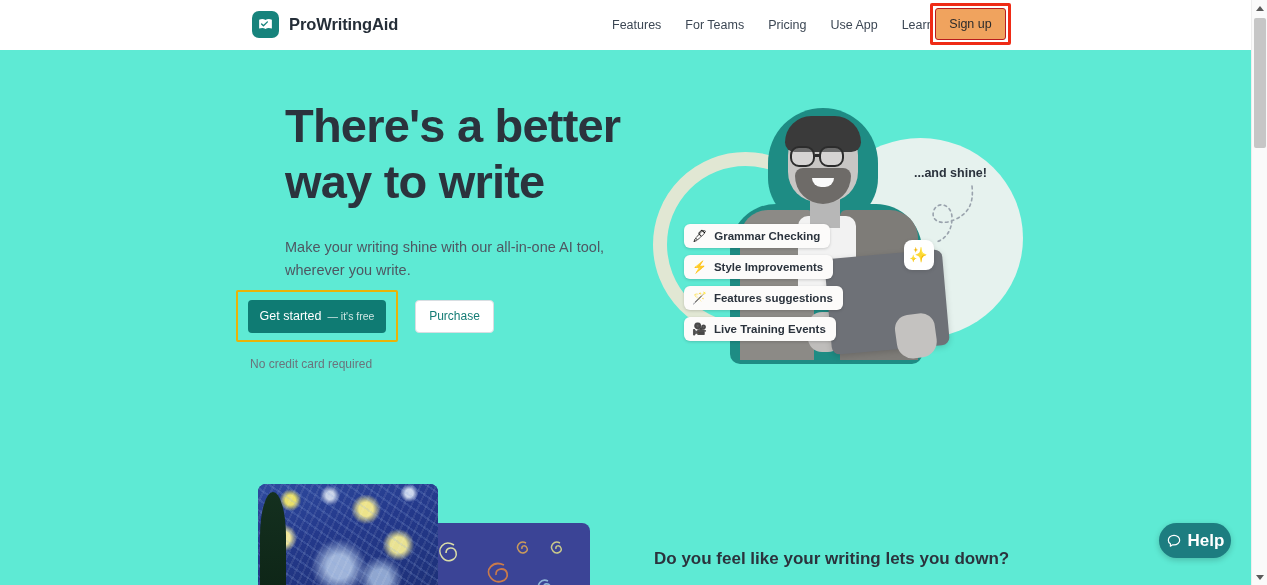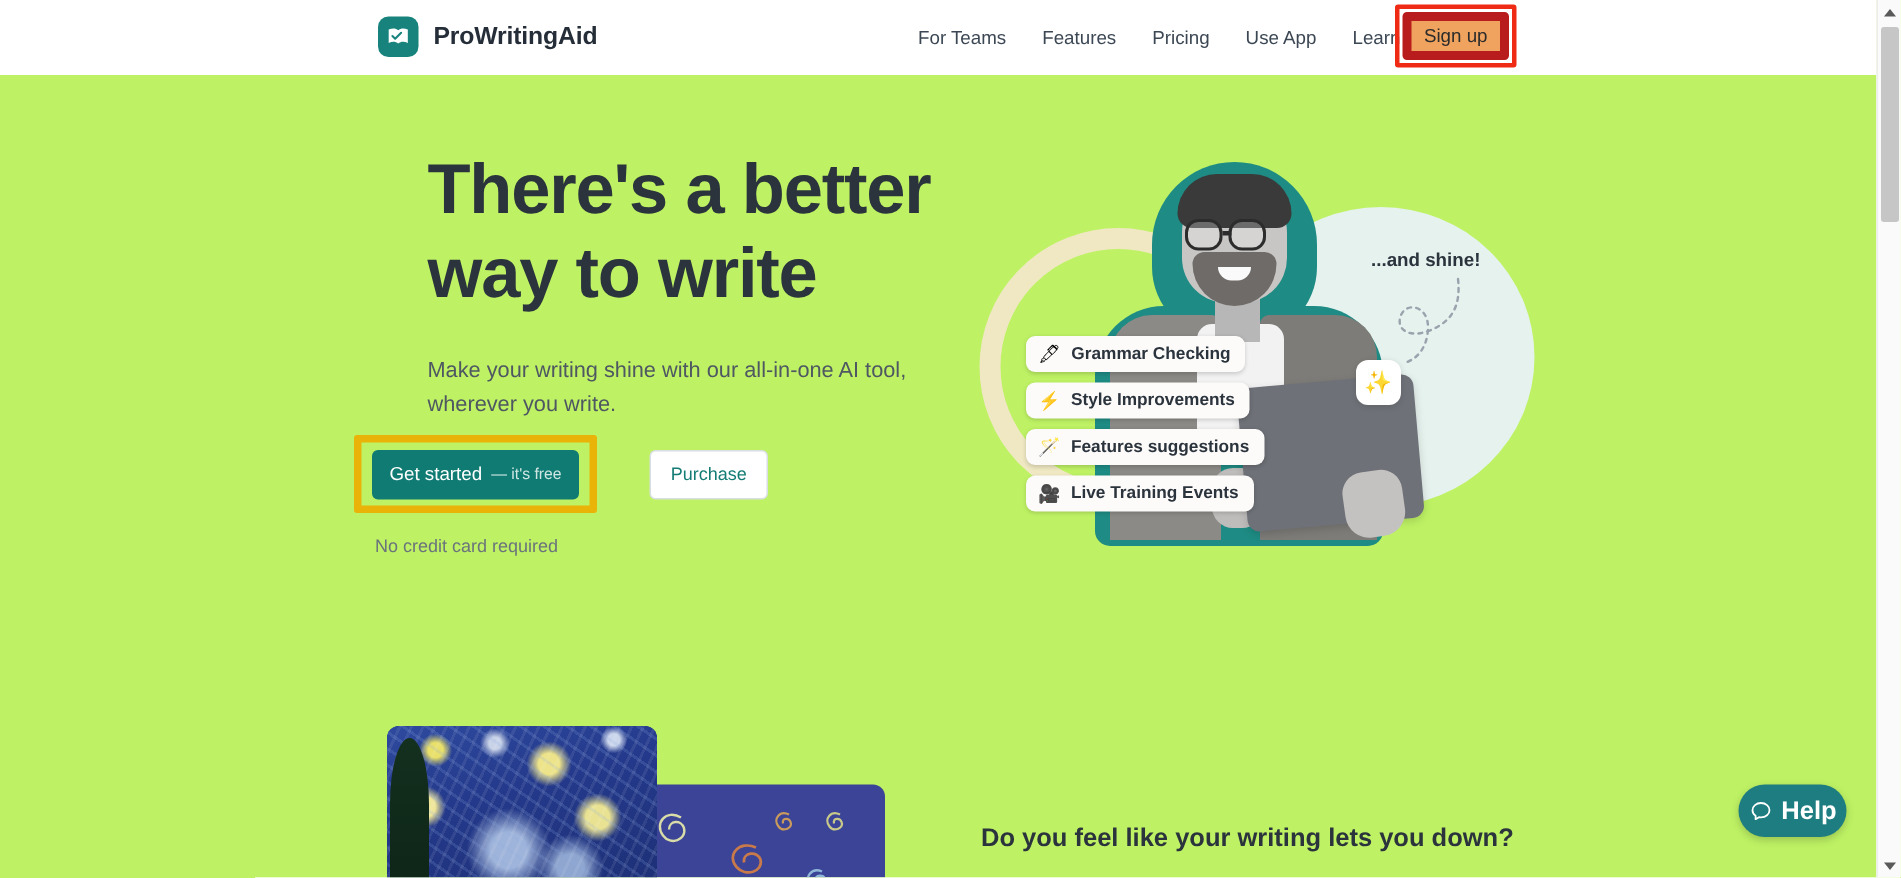--- a/index.html
+++ b/index.html
@@ -17,21 +17,21 @@
     background: #ffffff;
     overflow: hidden;
   }
 
   
   #viewport {
     position: absolute;
     left: 0; top: 0;
     width: 1251px;
     height: 585px;
-    background: #bef264;
+    background: #5eead4;
     overflow: hidden;
   }
 
   
   #header {
     position: absolute;
     left: 0; top: 0;
     width: 1251px;
     height: 50px;
     background: #ffffff;
@@ -85,21 +85,21 @@
     width: 81px; height: 42px;
     border: 3px solid #EF2B16;
     border-radius: 2px;
     pointer-events: none;
   }
   #signup-button {
     position: absolute;
     left: 5px; top: 5px;
     width: 71px; height: 32px;
     background: #F0A35E;
-    border: 6px solid #b91c1c;
+    border: 1px solid #b91c1c;
     border-radius: 3px;
     color: #2B2B2B;
     font-size: 12.5px;
     display: flex; align-items: center; justify-content: center;
     cursor: pointer;
     white-space: nowrap;
   }
 
   
   #hero-text {
@@ -124,38 +124,38 @@
   }
   #cta-row {
     position: absolute;
     left: 236px; top: 290px;
     display: flex;
     align-items: center;
   }
   #getstarted-highlight {
     position: relative;
     width: 162px; height: 52px;
-    border: 5px solid #eab308;
+    border: 2px solid #eab308;
     border-radius: 2px;
     display: flex; align-items: center; justify-content: center;
     flex: 0 0 auto;
   }
   #getstarted-button {
     width: 138px; height: 33px;
     background: #0F7B73;
     border-radius: 4px;
     display: flex; align-items: center; justify-content: center;
     gap: 6px;
     cursor: pointer;
     white-space: nowrap;
   }
   #gs-main { font-size: 12.5px; color: #ffffff; }
   #gs-sub  { font-size: 10.5px; color: #CFE6E3; }
   #purchase-button {
-    margin-left: 35px;
+    margin-left: 17px;
     width: 79px; height: 33px;
     background: #ffffff;
     border: 1px solid #D8DEE2;
     border-radius: 4px;
     color: #157C75;
     font-size: 12px;
     display: flex; align-items: center; justify-content: center;
     cursor: pointer;
     white-space: nowrap;
   }
@@ -406,22 +406,22 @@
         <span id="brand-logo">
           <svg width="17" height="17" viewBox="0 0 24 24" fill="none">
             <path d="M3 5.2c3.4-1.4 6.6-1.4 9 .6 2.4-2 5.6-2 9-.6v12.6c-3.4-1.4-6.6-1.4-9 .6-2.4-2-5.6-2-9-.6V5.2z" fill="#ffffff"></path>
             <path d="M6.5 11.3l2.6 2.6 5.6-5.6" stroke="#17837C" stroke-width="1.9" stroke-linecap="round" stroke-linejoin="round" fill="none"></path>
           </svg>
         </span>
         <span id="brand-name">ProWritingAid</span>
       </div>
 
       <nav id="nav">
+        <span class="nav-link">Features</span>
         <span class="nav-link">For Teams</span>
-        <span class="nav-link">Features</span>
         <span class="nav-link">Pricing</span>
         <span class="nav-link">Use App</span>
         <span class="nav-link">Learn</span>
         <span class="nav-link">Log in</span>
       </nav>
 
       <div id="signup-wrap">
         <div id="signup-button">Sign up</div>
         <div id="signup-highlight"></div>
       </div>

